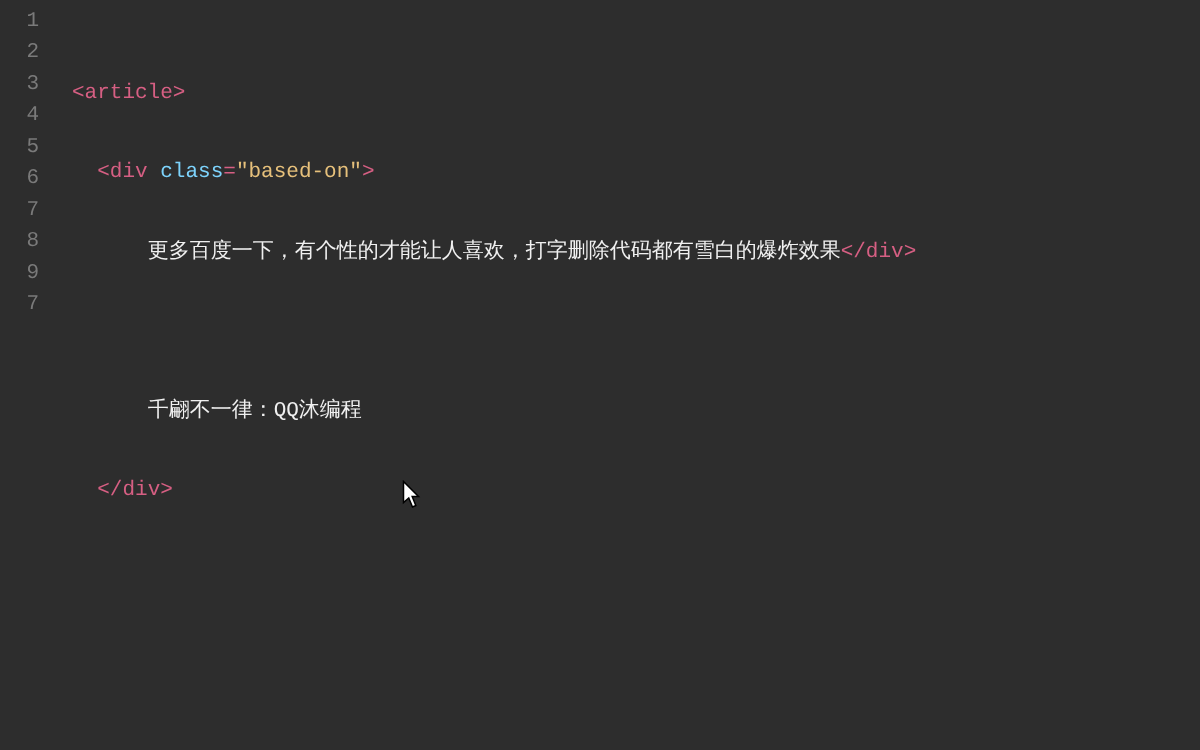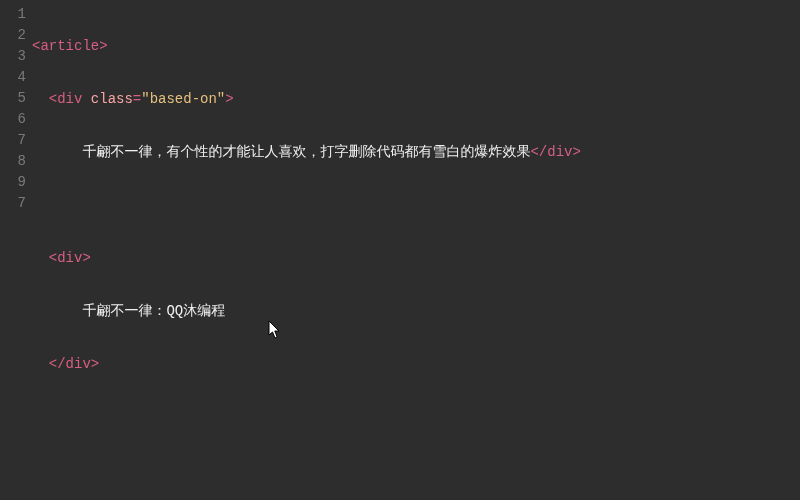--- a/index.html
+++ b/index.html
@@ -25,29 +25,30 @@
       color: #7a7a7a;
       user-select: none;
       flex-shrink: 0;
     }
     .gutter .ln {
       height: 21px;
       line-height: 21px;
     }
     .code {
       flex: 1;
-      padding: 4px 0;
+      padding: 20px 0;
       white-space: pre;
+      margin-left: 16px;
     }
     .code .line {
       height: 21px;
       line-height: 21px;
     }
     .t-tag    { color: #d65f83; }   
-    .t-attr   { color: #fca5a5; }   
+    .t-attr   { color: #7dd3fc; }   
     .t-str    { color: #e6c07b; }   
     .t-text   { color: #f0f0f0; }   
     .t-eq     { color: #d65f83; }
     .cursor {
       position: absolute;
       left: 268px;
       top: 320px;
       width: 14px;
       height: 20px;
       pointer-events: none;
@@ -66,23 +67,22 @@
     <div class="ln">5</div>
     <div class="ln">6</div>
     <div class="ln">7</div>
     <div class="ln">8</div>
     <div class="ln">9</div>
     <div class="ln">7</div>
   </div>
   <div class="code">
     <div class="line"><span class="t-tag">&lt;article&gt;</span></div>
     <div class="line"><span class="t-text">  </span><span class="t-tag">&lt;div</span><span class="t-text"> </span><span class="t-attr">class</span><span class="t-eq">=</span><span class="t-str">"based-on"</span><span class="t-tag">&gt;</span></div>
-    <div class="line"><span class="t-text">      </span><span class="t-text">千翩不一律，有个性的才能让人喜欢，打字删除代码都有雪白的爆炸效果</span><span class="t-tag">&lt;/div&gt;</span></div>
+    <div class="line"><span class="t-text">      </span><span class="t-text">更多百度一下，有个性的才能让人喜欢，打字删除代码都有雪白的爆炸效果</span><span class="t-tag">&lt;/div&gt;</span></div>
     <div class="line"><span class="t-text"></span></div>
-    <div class="line"><span class="t-text">  </span><span class="t-tag">&lt;div&gt;</span></div>
     <div class="line"><span class="t-text">      </span><span class="t-text">千翩不一律：QQ沐编程</span></div>
     <div class="line"><span class="t-text">  </span><span class="t-tag">&lt;/div&gt;</span></div>
     <div class="line"><span class="t-text"></span></div>
     
   </div>
 </div>
 
 <div class="cursor">
   <svg width="14" height="20" viewBox="0 0 14 20">
     <path d="M1 1 L1 15 L4.5 12 L7 18 L9.2 17 L6.8 11 L11 11 Z" fill="#ffffff" stroke="#000000" stroke-width="1"></path>

